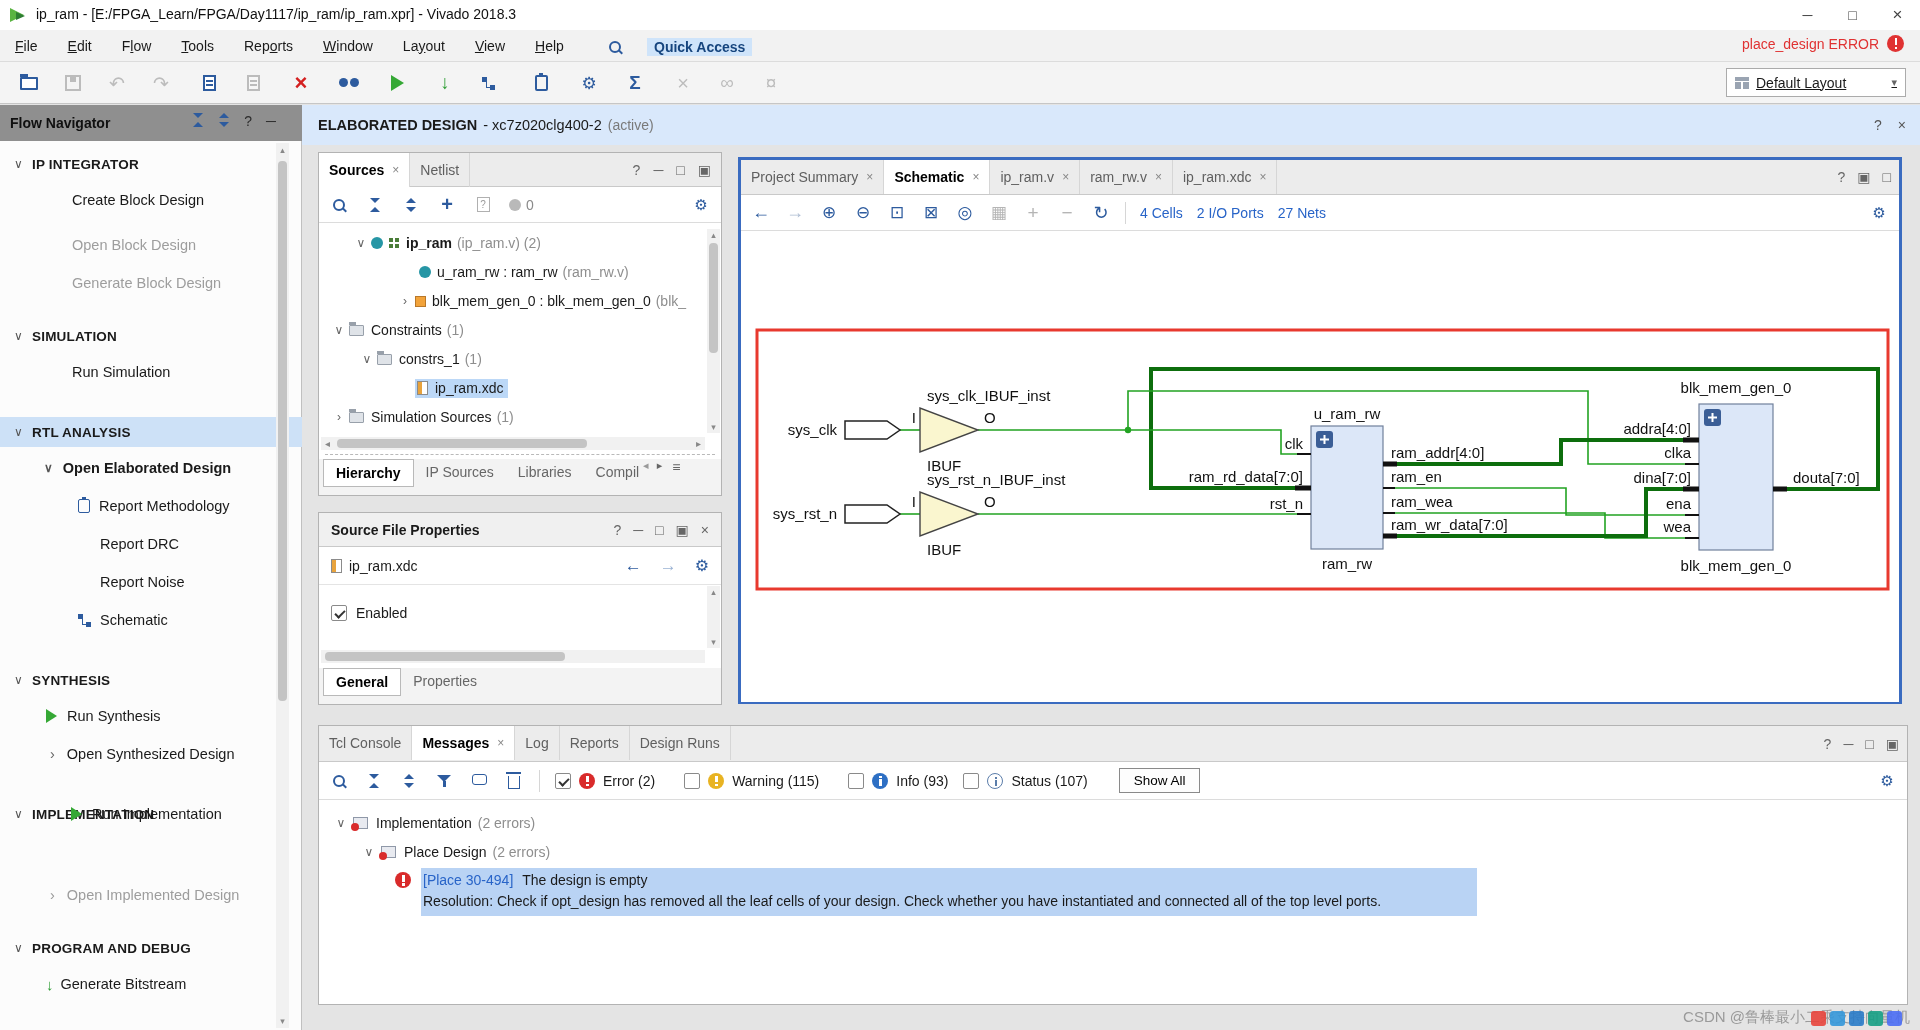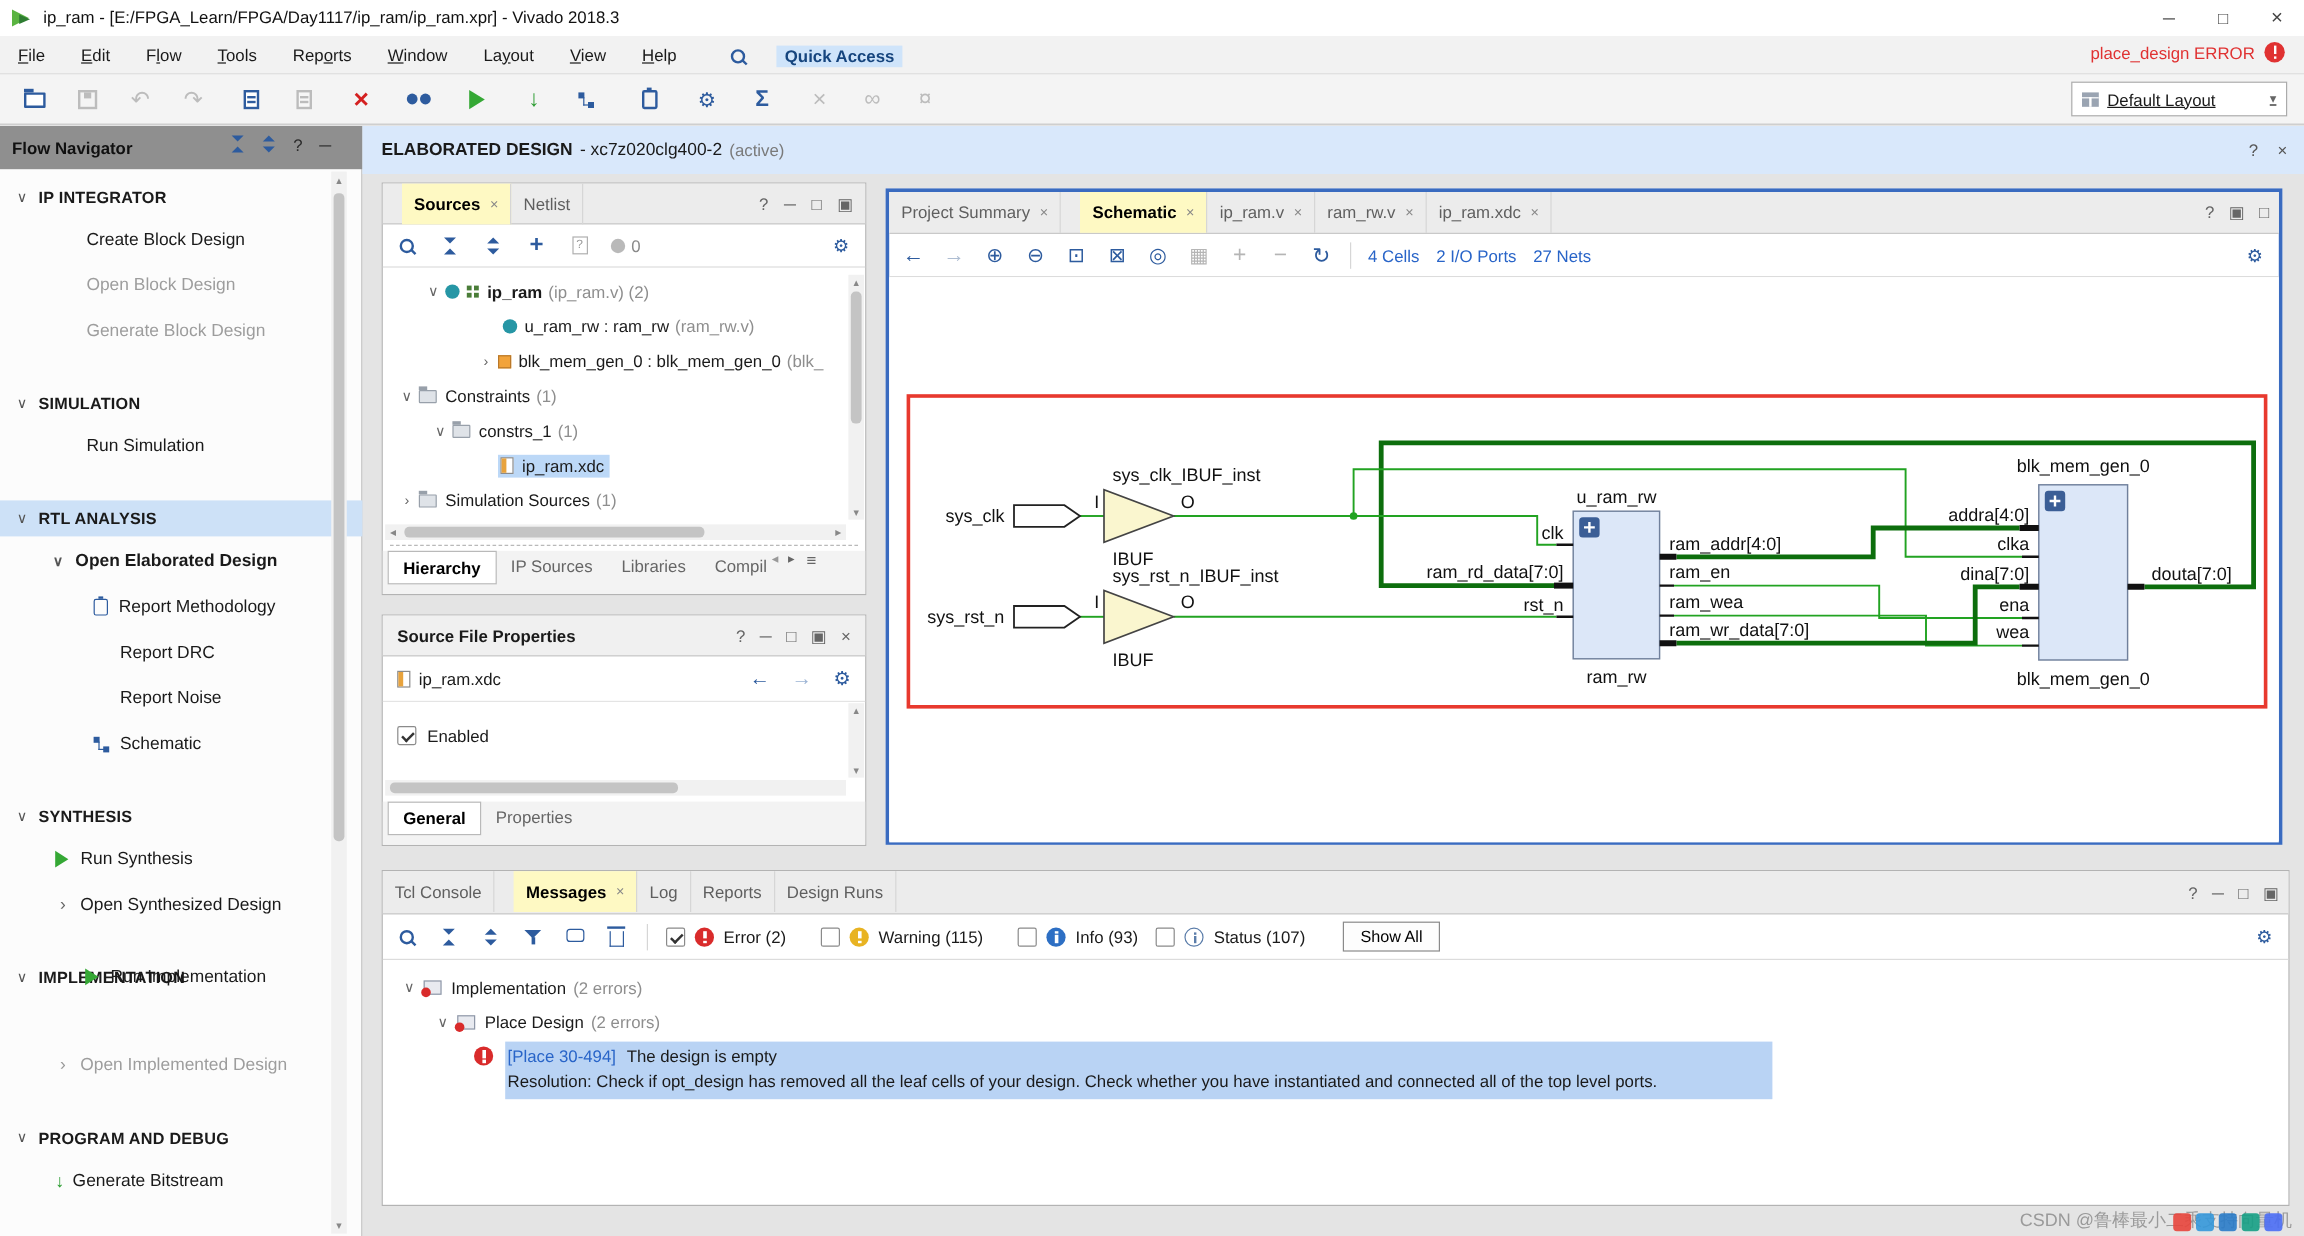--- a/index.html
+++ b/index.html
@@ -58,21 +58,21 @@
   
   #flownav { left:0; top:105px; width:302px; height:925px; background:#fcfcfc; border-right:1px solid #c0c0c0; }
   #flownav-header { position:absolute; left:0; top:0; width:302px; height:36px; background:#8f8f8f;
     display:flex; align-items:center; padding:0 10px; }
   #flownav-header .t { font-weight:bold; color:#101010; font-size:14px; }
   .fn-hicons { position:absolute; right:26px; top:8px; display:flex; gap:14px; color:#2c2c2c; font-size:14px; }
   .fn-section { position:absolute; left:0; width:286px; height:30px; display:flex; align-items:center; }
   .fn-section .chev { margin-left:14px; color:#555; font-size:12px; width:18px; }
   .fn-section .lbl { font-weight:bold; font-size:13.5px; letter-spacing:.2px; }
   .fn-item { position:absolute; left:0; width:343px; height:30px; display:flex; align-items:center; font-size:14.5px; }
-  .fn-item.dis { color:#9d9d9d; }
+  .fn-item.dis { color:#9d9d9d;align-items:flex-end; }
   .fn-play { width:0; height:0; border-left:11px solid #35a835; border-top:7px solid transparent; border-bottom:7px solid transparent; margin-right:10px; }
   .i-schem { width:13px; height:13px; position:relative; margin-right:9px; }
   .i-schem::before { content:""; position:absolute; left:0; top:0; width:5px; height:5px; background:#2d5b9e; box-shadow:8px 8px 0 #2d5b9e; }
   .i-schem::after { content:""; position:absolute; left:4px; top:4px; width:6px; height:6px; border-left:1.5px solid #2d5b9e; border-bottom:1.5px solid #2d5b9e; }
   .i-clip-sm { width:12px; height:14px; border:1.5px solid #2d5b9e; border-radius:2px; position:relative; margin-right:9px; }
   .i-clip-sm::before { content:""; position:absolute; left:2.5px; top:-3.5px; width:4px; height:2.5px; background:#2d5b9e; }
   .i-bit { color:#2f9e35; font-weight:bold; font-size:15px; margin-right:8px; letter-spacing:-1px; }
   #fn-scroll { position:absolute; right:12px; top:38px; width:13px; height:885px; background:#f1f1f1; }
   #fn-scroll .thumb { position:absolute; left:2px; top:18px; width:9px; height:540px; background:#c4c4c4; border-radius:4px; }
 
@@ -81,21 +81,21 @@
     display:flex; align-items:center; padding:0 16px; gap:6px; }
   #elab-bar .b { font-weight:bold; font-size:14.5px; }
   #elab-bar .n { font-size:14.5px; }
   #elab-bar .g { color:#7a7a7a; font-size:14px; }
   #elab-bar .icons { position:absolute; right:14px; display:flex; gap:16px; color:#555; }
 
   
   .panel { position:absolute; background:#fff; border:1px solid #b3b3b3; }
   .ptabs { position:absolute; left:0; top:0; right:0; height:34px; background:#ececec; border-bottom:1px solid #c9c9c9; display:flex; }
   .ptab { height:34px; display:flex; align-items:center; padding:0 10px; gap:8px; color:#5f5f5f; font-size:14px; border-right:1px solid #d6d6d6; }
-  .ptab.active { background:#fef9c3; color:#000; font-weight:bold;margin-left:16px; }
+  .ptab.active { background:#ffffff; color:#000; font-weight:bold; }
   .ptab .x { color:#888; font-size:12px; font-weight:normal; }
   .ptoolbar { position:absolute; left:0; right:0; height:36px; border-bottom:1px solid #dcdcdc; display:flex; align-items:center; padding:0 10px; gap:16px; }
   .pt-ico { display:flex; align-items:center; justify-content:center; width:20px; height:20px; color:#2d5b9e; font-size:15px; }
   .i-mag { width:14px; height:14px; position:relative; }
   .i-mag::before { content:""; position:absolute; left:1px; top:1px; width:8px; height:8px; border:2px solid #2d5b9e; border-radius:50%; }
   .i-mag::after { content:""; position:absolute; left:10px; top:11px; width:5px; height:2px; background:#2d5b9e; transform:rotate(45deg); }
   .i-coll { width:12px; height:14px; position:relative; }
   .i-coll::before { content:""; position:absolute; left:1px; top:0; border-left:5px solid transparent; border-right:5px solid transparent; border-top:5px solid #2d5b9e; }
   .i-coll::after { content:""; position:absolute; left:1px; bottom:0; border-left:5px solid transparent; border-right:5px solid transparent; border-bottom:5px solid #2d5b9e; }
   .i-exp { width:12px; height:14px; position:relative; }

